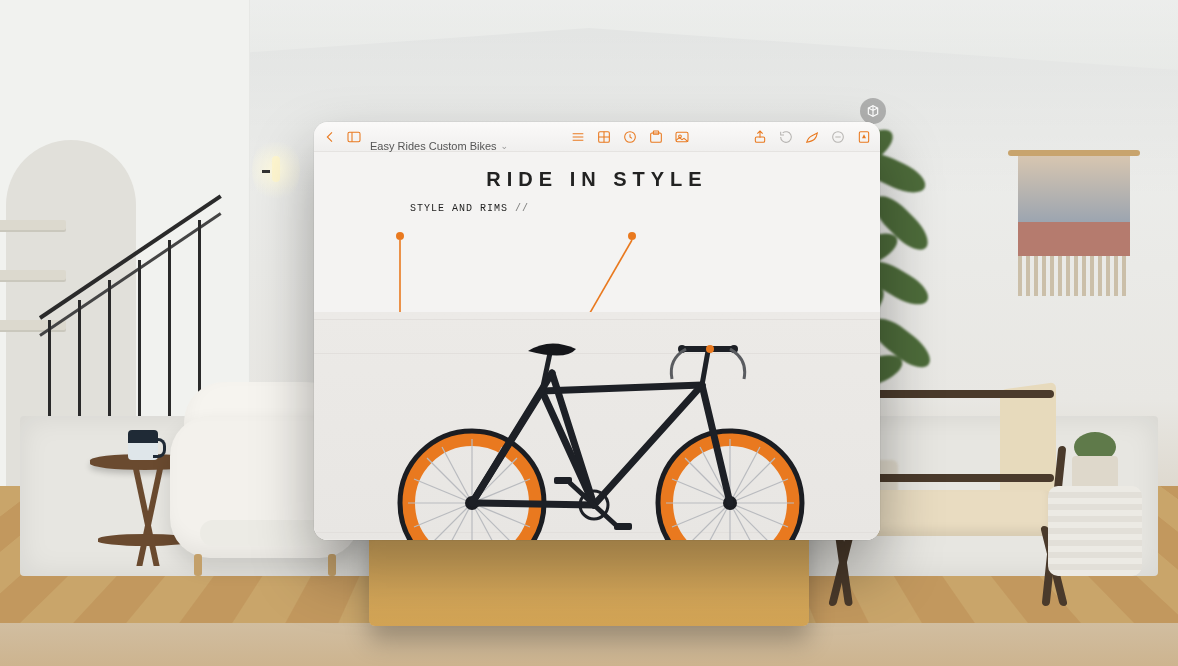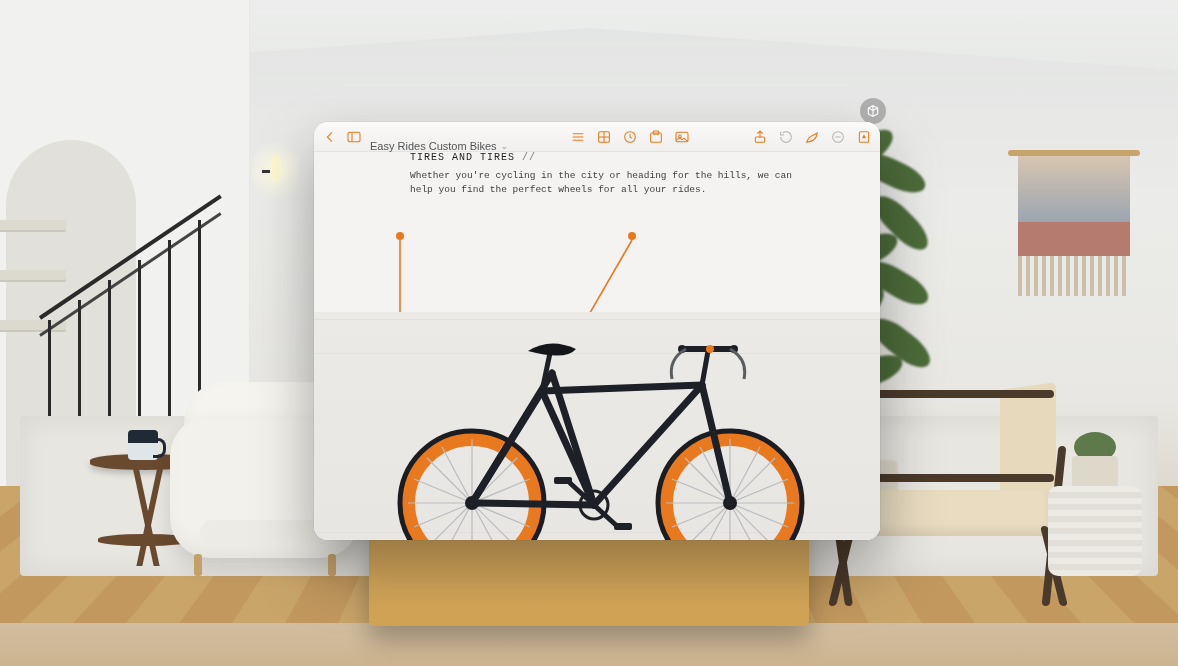--- a/index.html
+++ b/index.html
@@ -296,28 +296,28 @@
       <span class="tb-icon" title="Format">
         <svg viewBox="0 0 24 24">
             <rect x="5" y="4" width="14" height="16" rx="2"></rect>
             <path d="M12 8l3 6h-6z" fill="currentColor" stroke="none"></path>
           </svg>
       </span>
     </div>
   </div>
 
   <div class="page">
+    <h2 class="heading">RIDE IN STYLE</h2>
 
     <div class="blurbs">
 
       <div class="blurb">
         <div class="label">
-          <span>TIRES AND TIRES</span><span class="sl"> // </span>
+          <span>STYLE AND RIMS</span><span class="sl"> // </span>
         </div>
-        <div class="body">Whether you're cycling in the city or heading for the hills, we can help you find the perfect wheels for all your rides.</div>
       </div>
 
     </div>
 
     <svg style="position:absolute;left:0;top:42px;width:100%;height:370px;pointer-events:none">
       <circle class="callout-dot" cx="86" cy="42" r="4"></circle>
       <line class="callout-line" x1="86" y1="46" x2="86" y2="320"></line>
       <circle class="callout-dot" cx="86" cy="320" r="4"></circle>
 
       <circle class="callout-dot" cx="318" cy="42" r="4"></circle>

